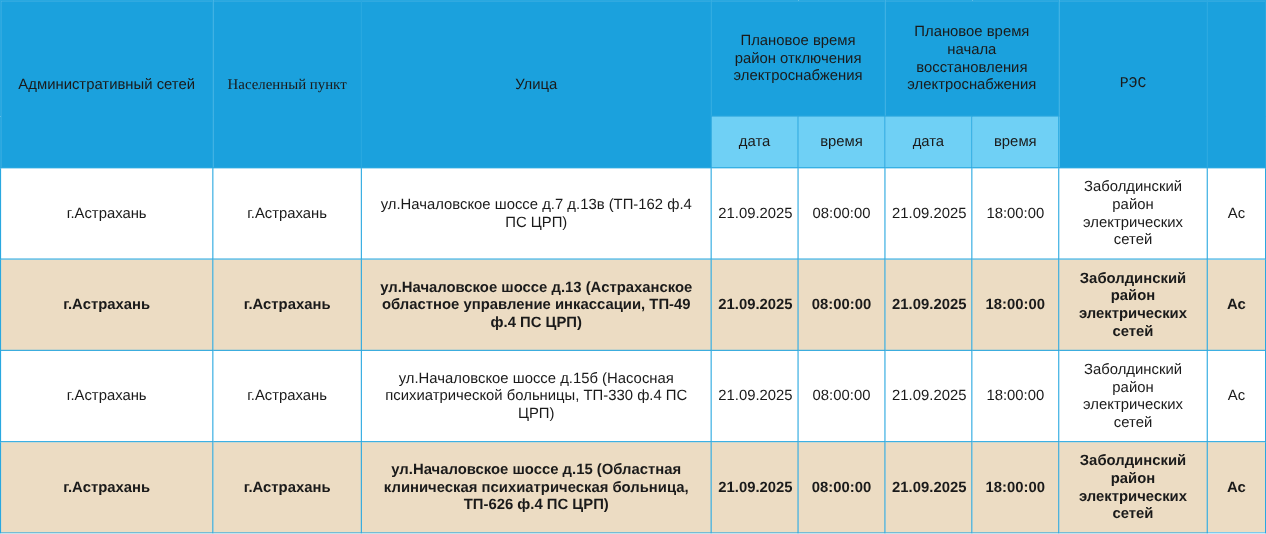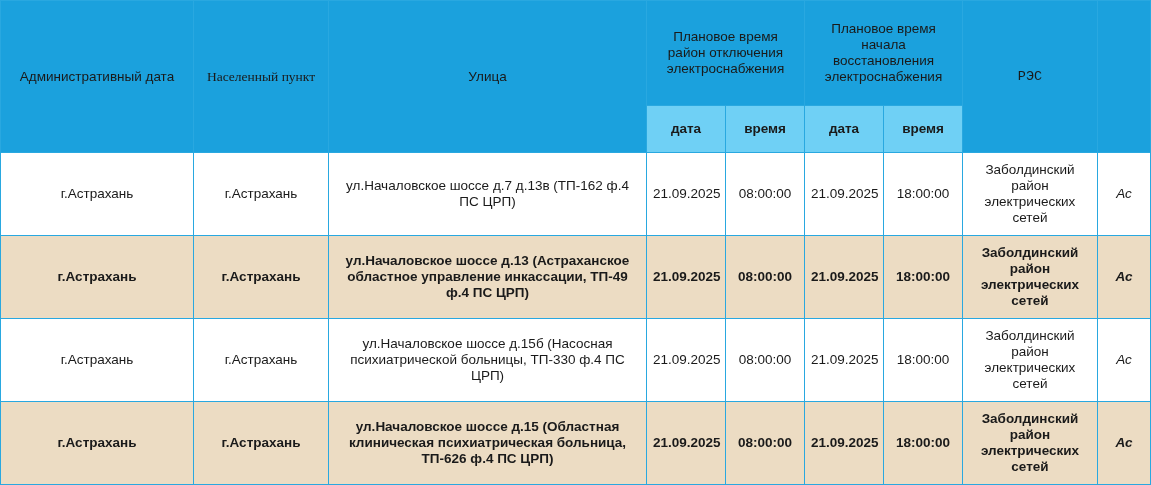--- a/index.html
+++ b/index.html
@@ -33,21 +33,21 @@
     color: #ffffff;
     font-weight: normal;
     font-size: 14px;
     line-height: 1.2;
     height: 96px;
     border-color: #29a8e0;
   }
   thead th.head-sub {
     background: #6fd0f5;
     color: #ffffff;
-    font-weight: bold;
+    font-weight: normal;
     font-size: 13.5px;
     height: 38px;
     border-color: #29a8e0;
   }
   tbody tr.row-odd td {
     background: #ffffff;
     font-weight: normal;
   }
   tbody tr.row-even td {
     background: #ecdcc3;
@@ -65,30 +65,29 @@
   .col-time-off { width: 92px; }
   .col-date-on  { width: 110px; }
   .col-time-on  { width: 92px; }
   .col-res      { width: 122px; font-family: Liberation Mono, monospace; }
   .col-extra    { width: 40px; }
   .cut-text {
     white-space: nowrap;
     overflow: hidden;
     text-align: left;
     padding-left: 4px;
-    font-style: italic;
   }
 </style>
 </head>
 <body>
 
 <table id="outage-table">
   <thead>
     <tr>
-      <th class="head-main col-district" rowspan="2">Административный дата</th>
+      <th class="head-main col-district" rowspan="2">Административный сетей</th>
       <th class="head-main col-locality" rowspan="2">Населенный пункт</th>
       <th class="head-main col-street" rowspan="2">Улица</th>
       <th class="head-main" colspan="2">Плановое время район отключения электроснабжения</th>
       <th class="head-main" colspan="2">Плановое время начала восстановления электроснабжения</th>
       <th class="head-main col-res" rowspan="2">РЭС</th>
       <th class="head-main col-extra" rowspan="2"></th>
     </tr>
     <tr>
       <th class="head-sub col-date-off">дата</th>
       <th class="head-sub col-time-off">время</th>

